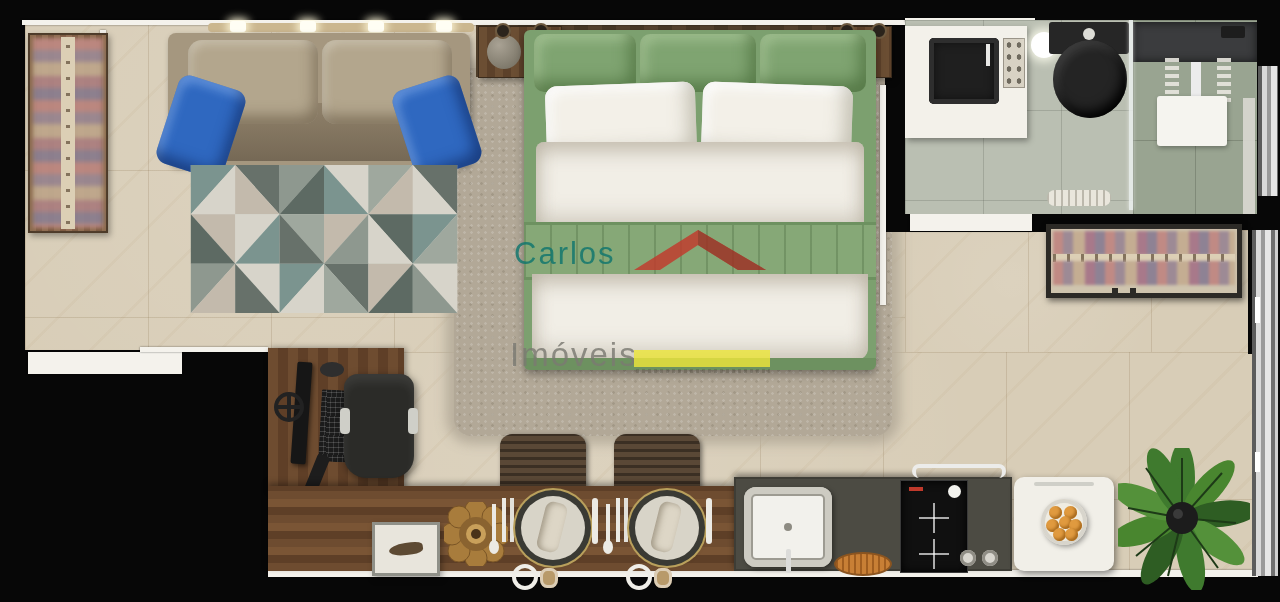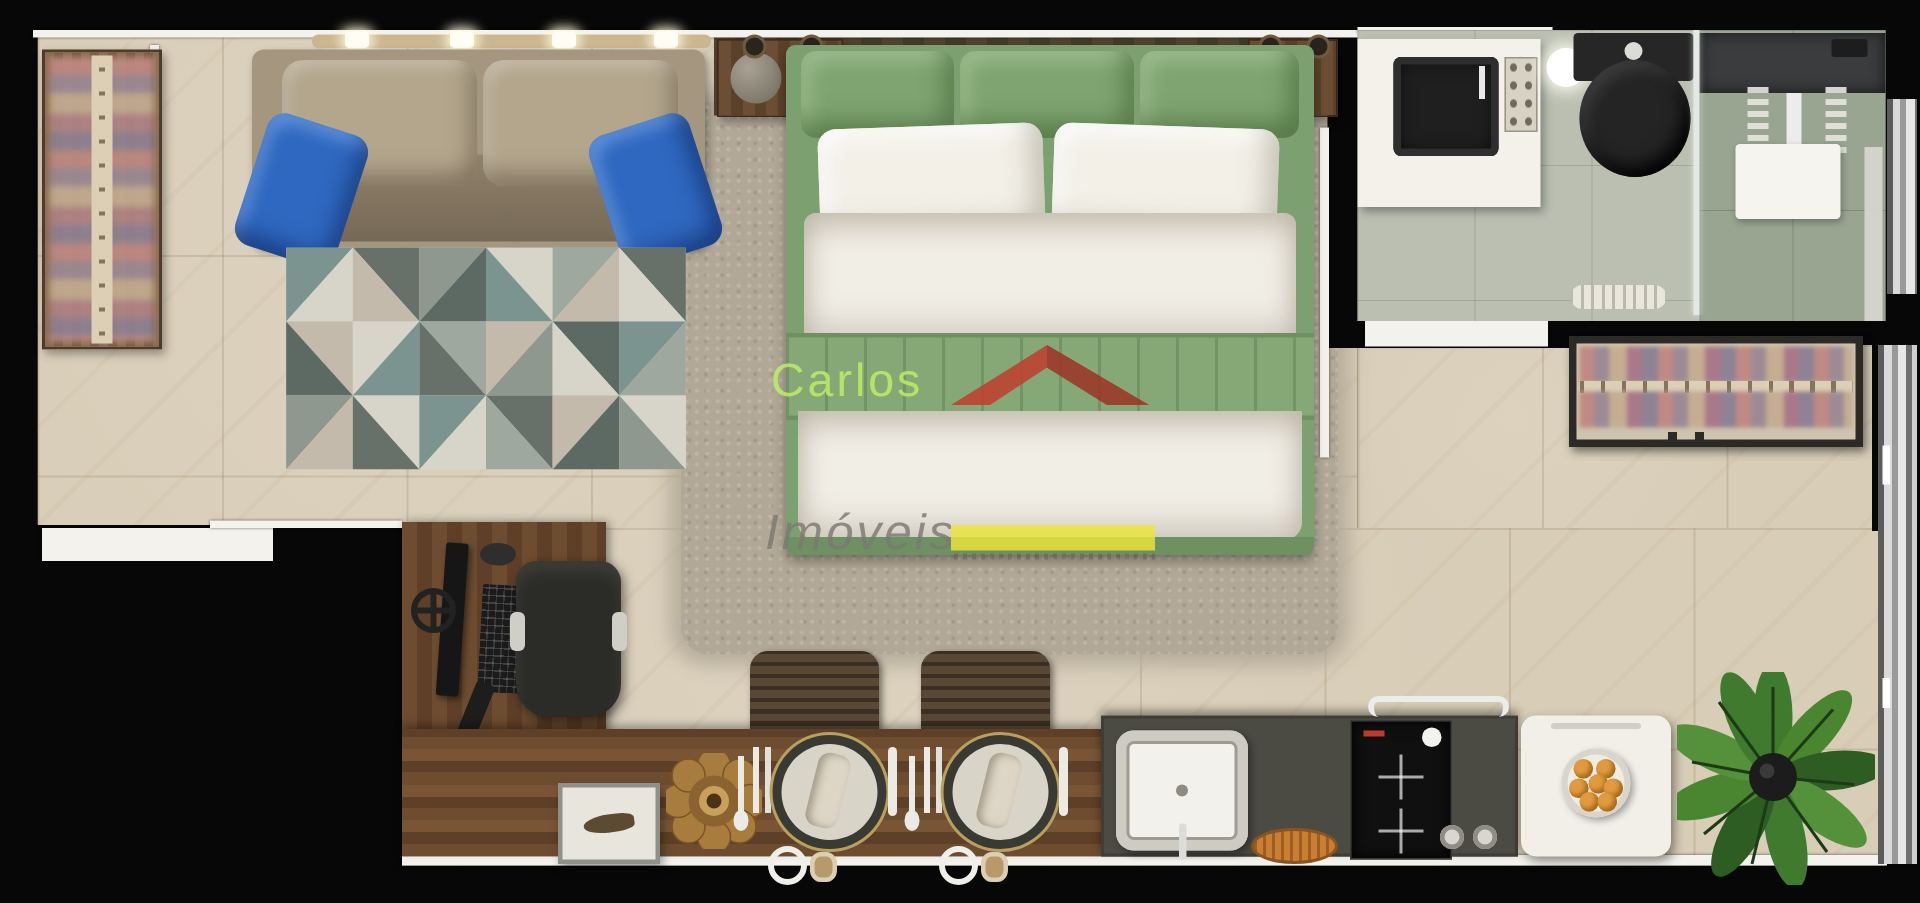--- a/index.html
+++ b/index.html
@@ -143,21 +143,21 @@
   .knob{background:#d8d6cf;border-radius:50%;box-shadow:inset 0 0 0 3px #8f8d85;}
   .module{background:#f1efe8;border-radius:10px;box-shadow:2px 3px 7px rgba(0,0,0,.45);}
   .module .handle{position:absolute;left:20px;right:20px;top:5px;height:4px;background:#cfcfc8;border-radius:2px;}
   .fruitbowl{border-radius:50%;background:#efece2;box-shadow:inset 0 0 0 4px #d8d5cc,2px 2px 5px rgba(0,0,0,.35);}
   .fruit{position:absolute;width:13px;height:13px;border-radius:50%;background:#e09a3f;box-shadow:inset -2px -2px 3px #a86a1e;}
   
   .winband{background:linear-gradient(90deg,#5c5c5c 0 4px,#d9d9d9 4px 9px,#9a9a9a 9px 13px,#e6e6e6 13px 19px,#6f6f6f 19px 23px,#cfcfcf 23px 26px);}
   .wintick{background:#fff;}
   
   .watermark{opacity:.82;pointer-events:none;}
-  .wm-carlos{font-size:31px;letter-spacing:2px;color:#bef264;font-weight:500;}
+  .wm-carlos{font-size:31px;letter-spacing:2px;color:#0f766e;font-weight:500;}
   .wm-ferrari{font-size:58px;letter-spacing:1px;color:#66655f;font-weight:bold;}
   .wm-imoveis{font-size:33px;letter-spacing:2px;color:#7b7a72;font-weight:normal;}
   .wm-bar{background:#ece63b;}
   .wm-tagline{background:repeating-linear-gradient(90deg, rgba(80,76,62,.55) 0 3px, transparent 3px 6px);height:4px;opacity:.7;}
 </style>
 </head>
 <body>
 
 <div id="stage">
 
@@ -416,18 +416,18 @@
         <circle cx="60" cy="66" r="5" fill="#3a3a3a"></circle>
     </g>
   </svg>
 
   <div class="abs watermark" style="left:0;top:0;width:1280px;height:602px;">
     <div class="abs wm-carlos" style="left:514px;top:236px;">Carlos</div>
     <svg class="abs" style="left:630px;top:226px;" width="140" height="46" viewBox="0 0 140 46">
       <polygon points="4,44 68,4 136,44 108,44 68,19 30,44" fill="#c23a2c"></polygon>
       <polygon points="68,4 136,44 108,44 68,19" fill="#9e2f23"></polygon>
     </svg>
-    <div class="abs wm-imoveis" style="left:510px;top:336px;font-style:italic;">Imóveis</div>
+    <div class="abs wm-imoveis" style="left:510px;top:336px;">Imóveis</div>
     <div class="abs wm-bar" style="left:634px;top:350px;width:136px;height:17px;"></div>
     <div class="abs wm-tagline" style="left:636px;top:369px;width:134px;"></div>
   </div>
 
 </div>
 
 </body></html>

